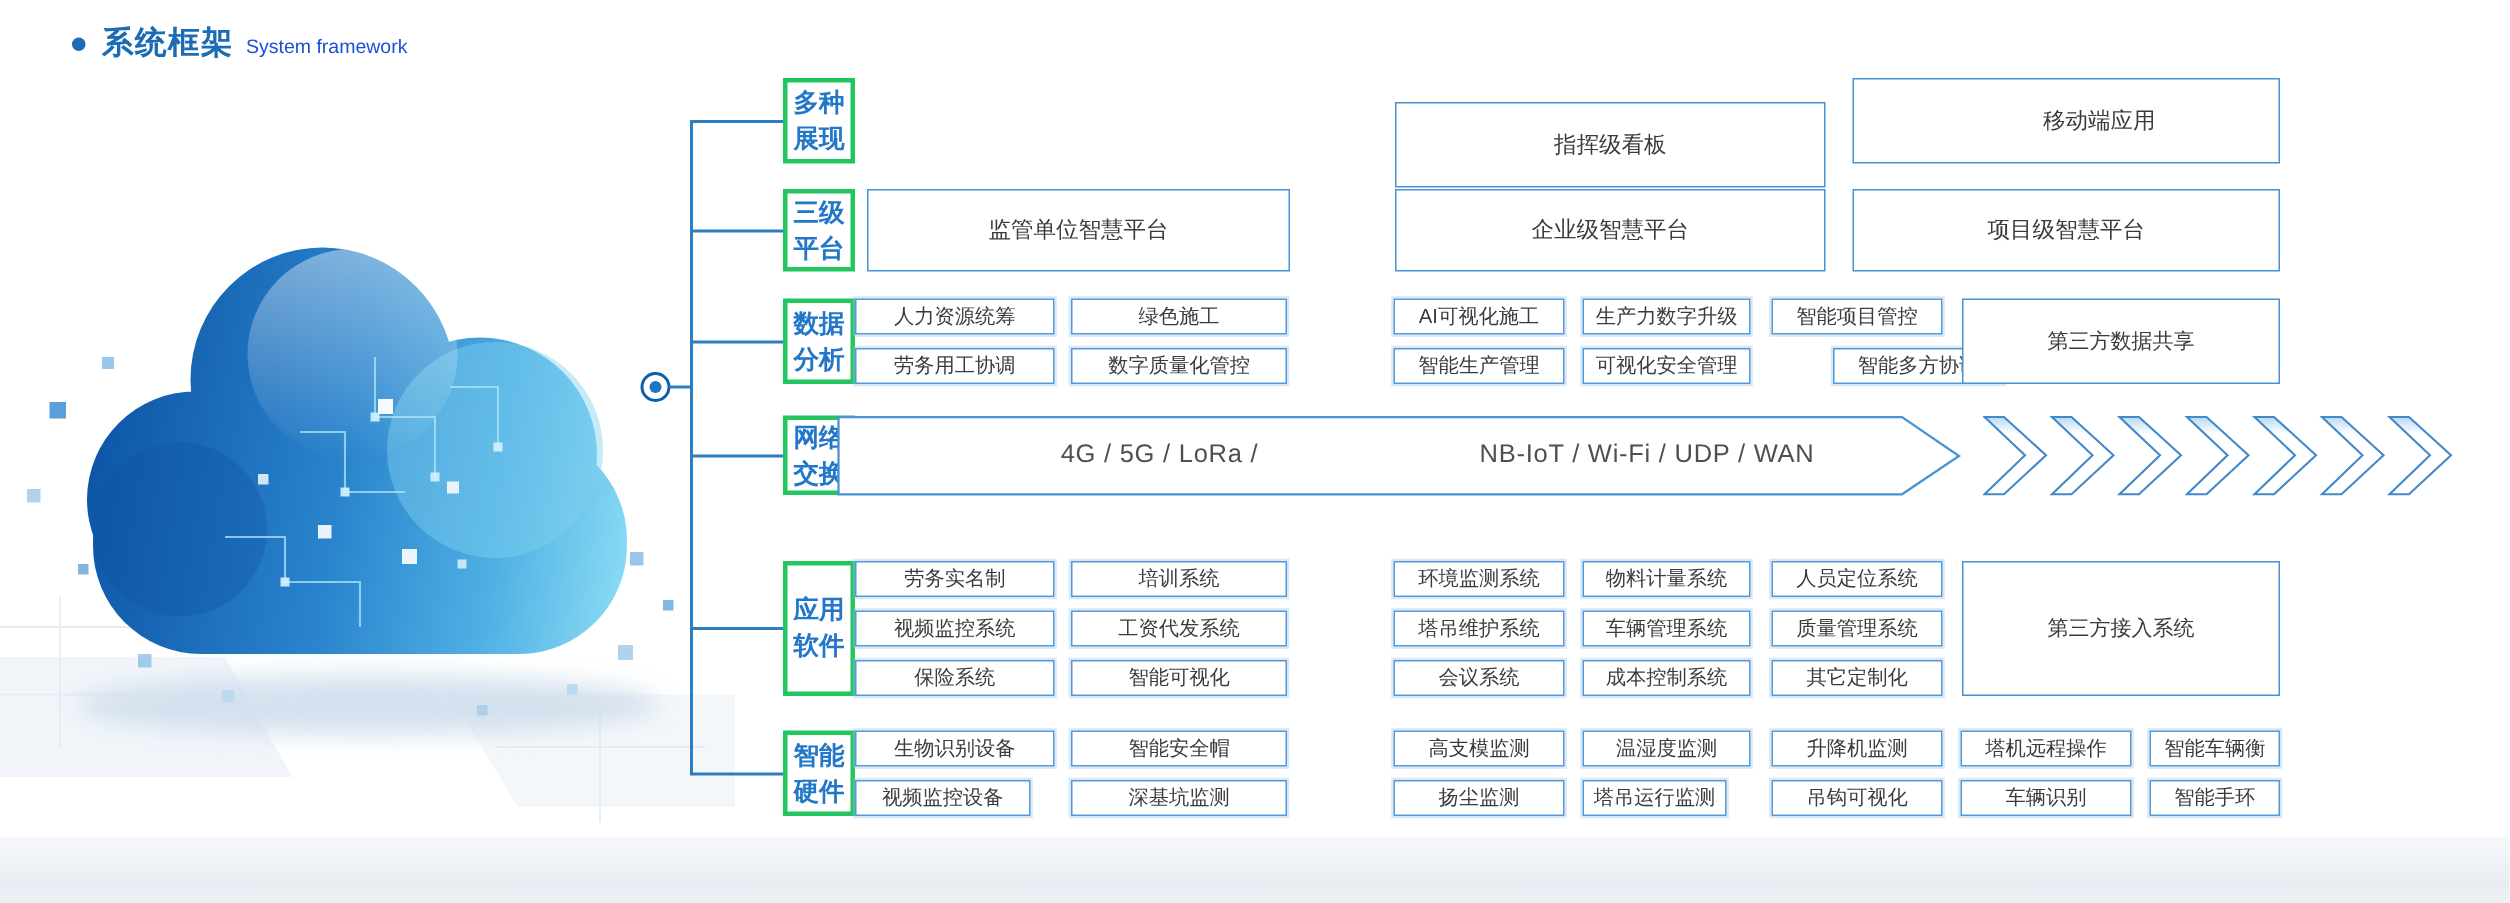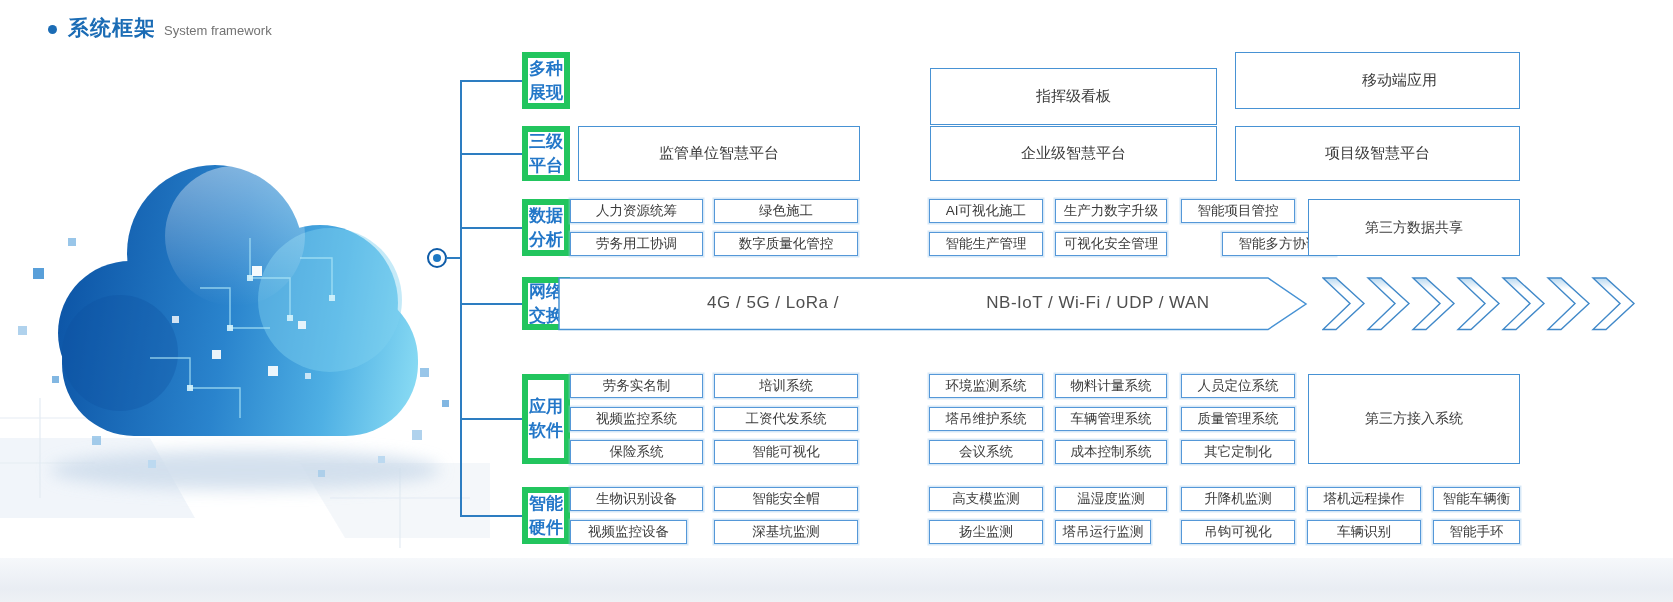--- a/index.html
+++ b/index.html
@@ -1,25 +1,25 @@
 <!DOCTYPE html>
 <html><head>
 <meta charset="utf-8">
 <style>
   html,body{margin:0;padding:0;}
   body{width:1673px;height:602px;background:#ffffff;font-family:"Liberation Sans","DejaVu Sans",sans-serif;overflow:hidden;}
   .page{position:relative;width:1673px;height:602px;}
   .hdr{position:absolute;left:48px;top:14px;display:flex;align-items:baseline;}
   .hdr .dot{width:9px;height:9px;border-radius:50%;background:#1b6cb5;align-self:center;margin-right:11px;margin-top:2px;}
   .hdr .zh{font-size:21px;font-weight:bold;color:#1b6cb5;letter-spacing:1px;}
-  .hdr .en{font-size:13px;color:#737373;margin-left:8px;}
+  .hdr .en{font-size:13px;color:#1d4ed8;margin-left:8px;}
   .band{position:absolute;left:0;top:558px;width:1673px;height:44px;
         background:linear-gradient(180deg,#f6f8fb 0%,#e9edf3 70%,#eef1f5 100%);}
   .line{position:absolute;background:#2d7dc1;}
-  .lbl{position:absolute;border:6px solid #22c55e;background:#fff;color:#2377c8;font-weight:600;
+  .lbl{position:absolute;border:3px solid #22c55e;background:#fff;color:#2377c8;font-weight:600;
        font-size:17px;line-height:1.4;display:flex;align-items:center;justify-content:center;
        text-align:center;white-space:pre-line;box-sizing:border-box;}
   .bbox{position:absolute;border:1.5px solid #4792d4;background:#fff;color:#3b3b3b;font-size:15px;
         display:flex;align-items:center;justify-content:center;box-sizing:border-box;text-align:center;}
   .sbox{position:absolute;border:1px solid #5598d8;box-shadow:0 0 0 1.5px rgba(150,195,235,.38);
         background:#fff;color:#3b3b3b;font-size:13.5px;display:flex;align-items:center;
         justify-content:center;box-sizing:border-box;white-space:nowrap;text-align:center;}
   .netlabel{position:absolute;color:#4f4f4f;font-size:17px;letter-spacing:.5px;text-align:center;}
   .ring{position:absolute;left:427px;top:248px;width:20px;height:20px;border:2.5px solid #0f5ca8;
         border-radius:50%;background:#fff;box-sizing:border-box;}

